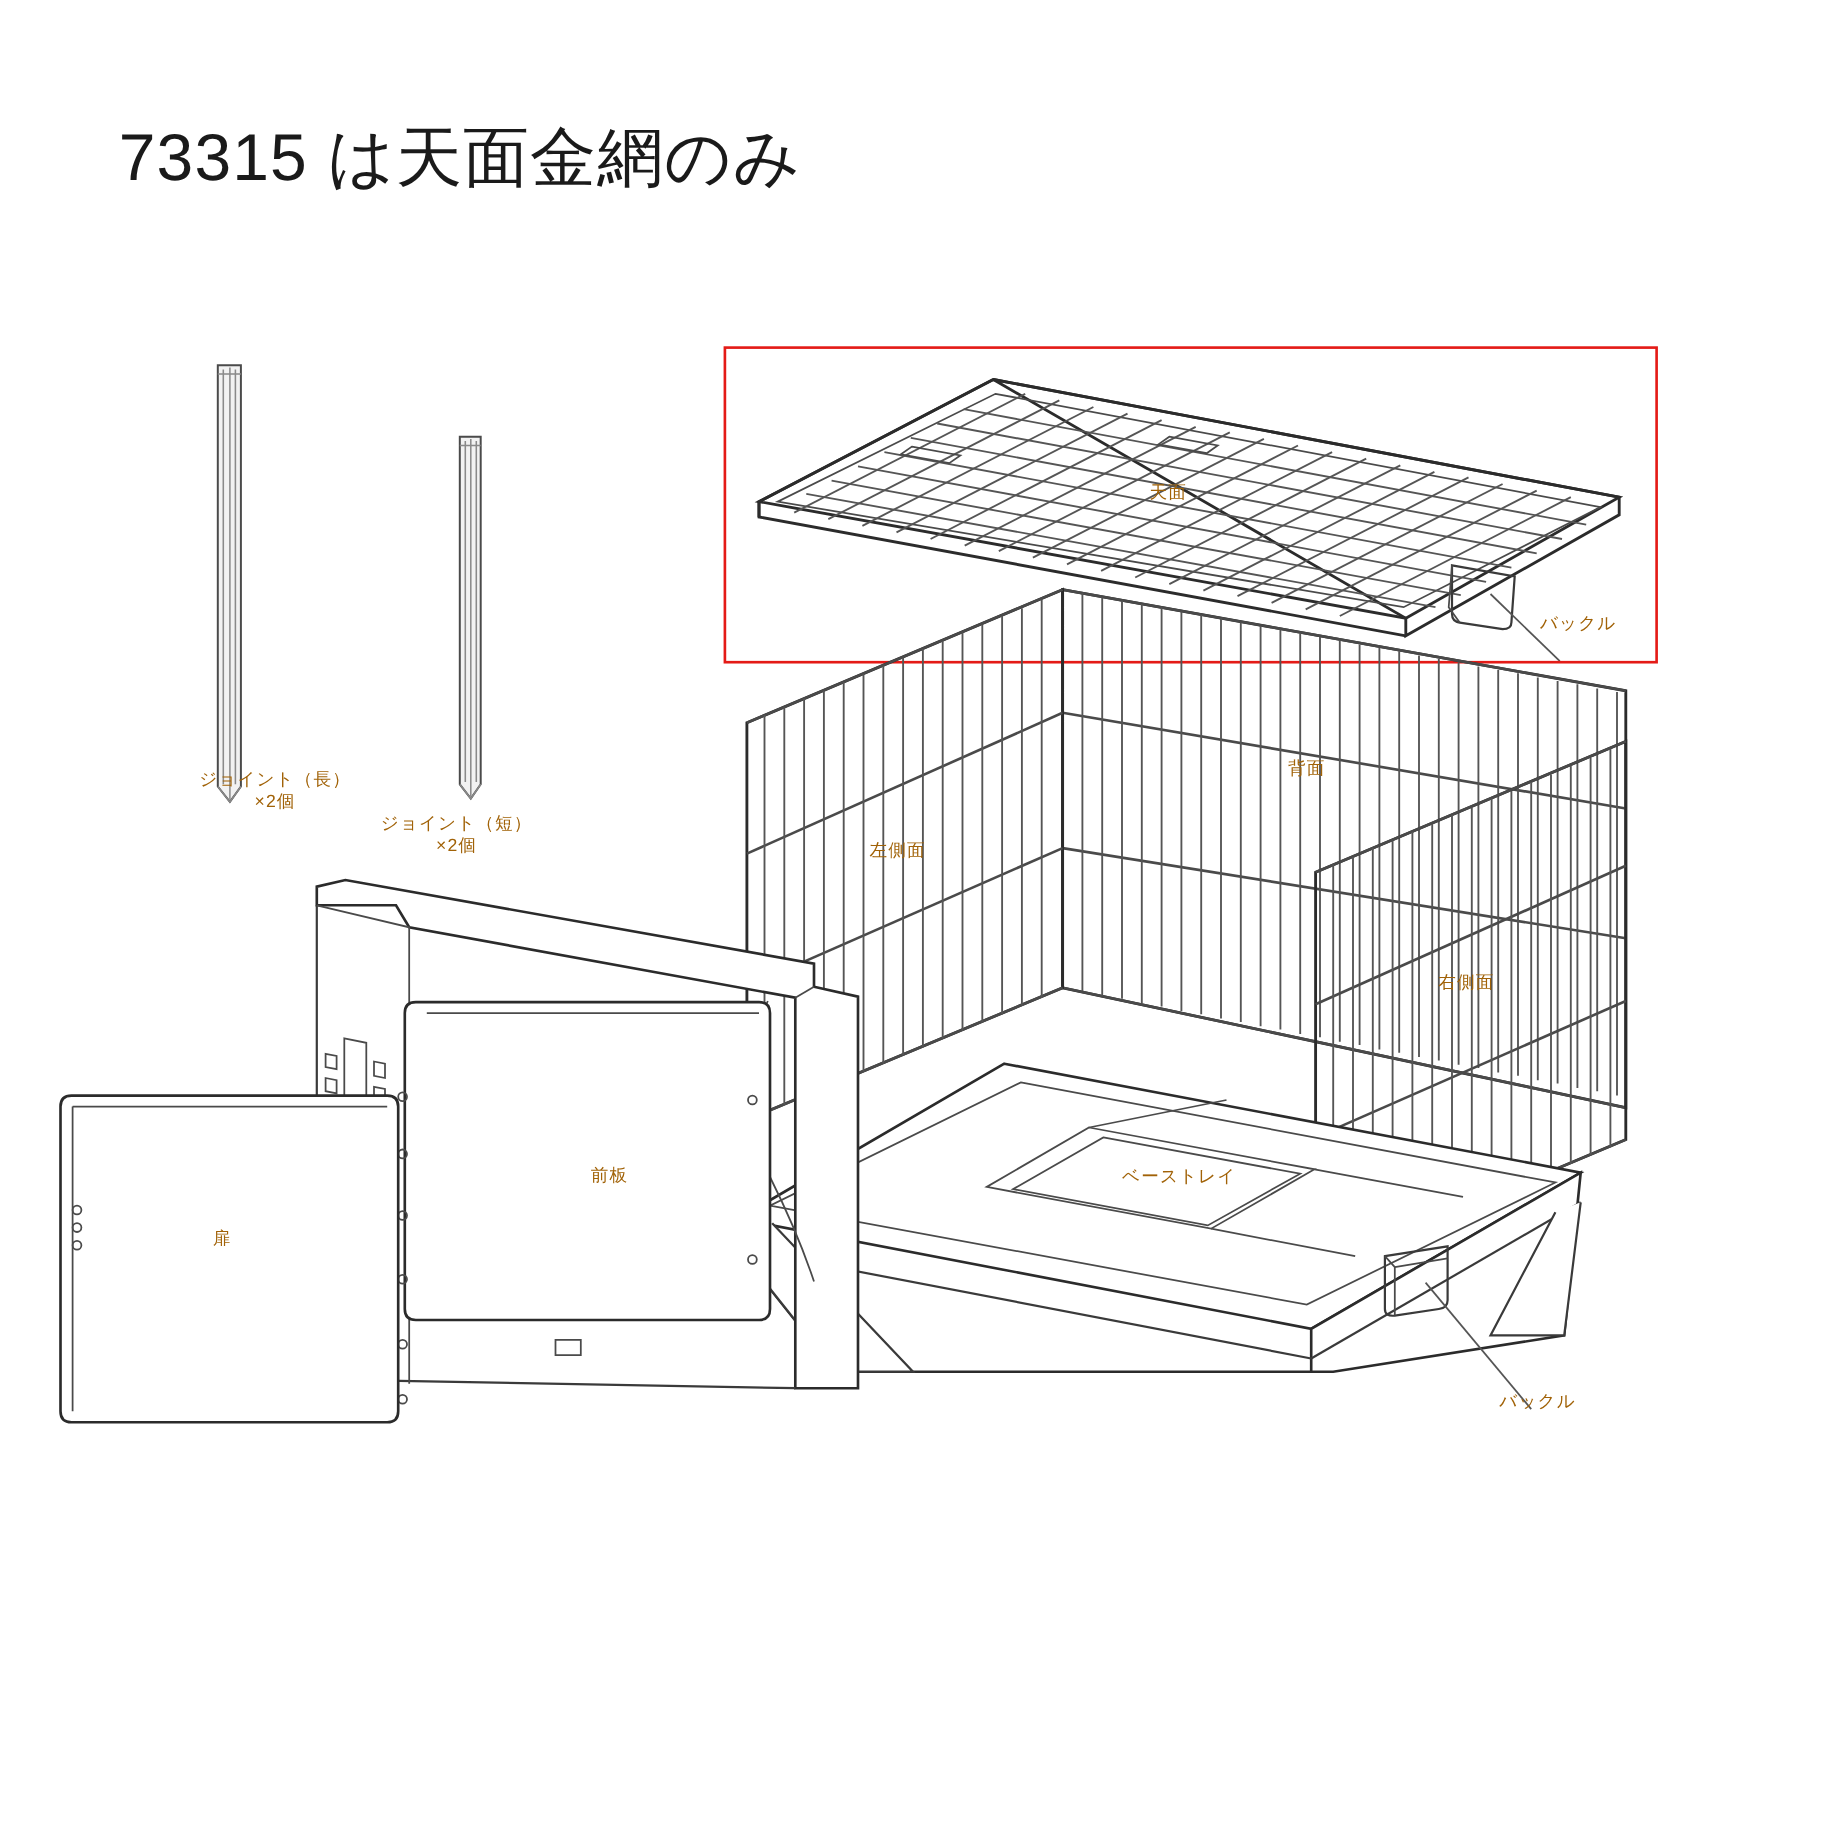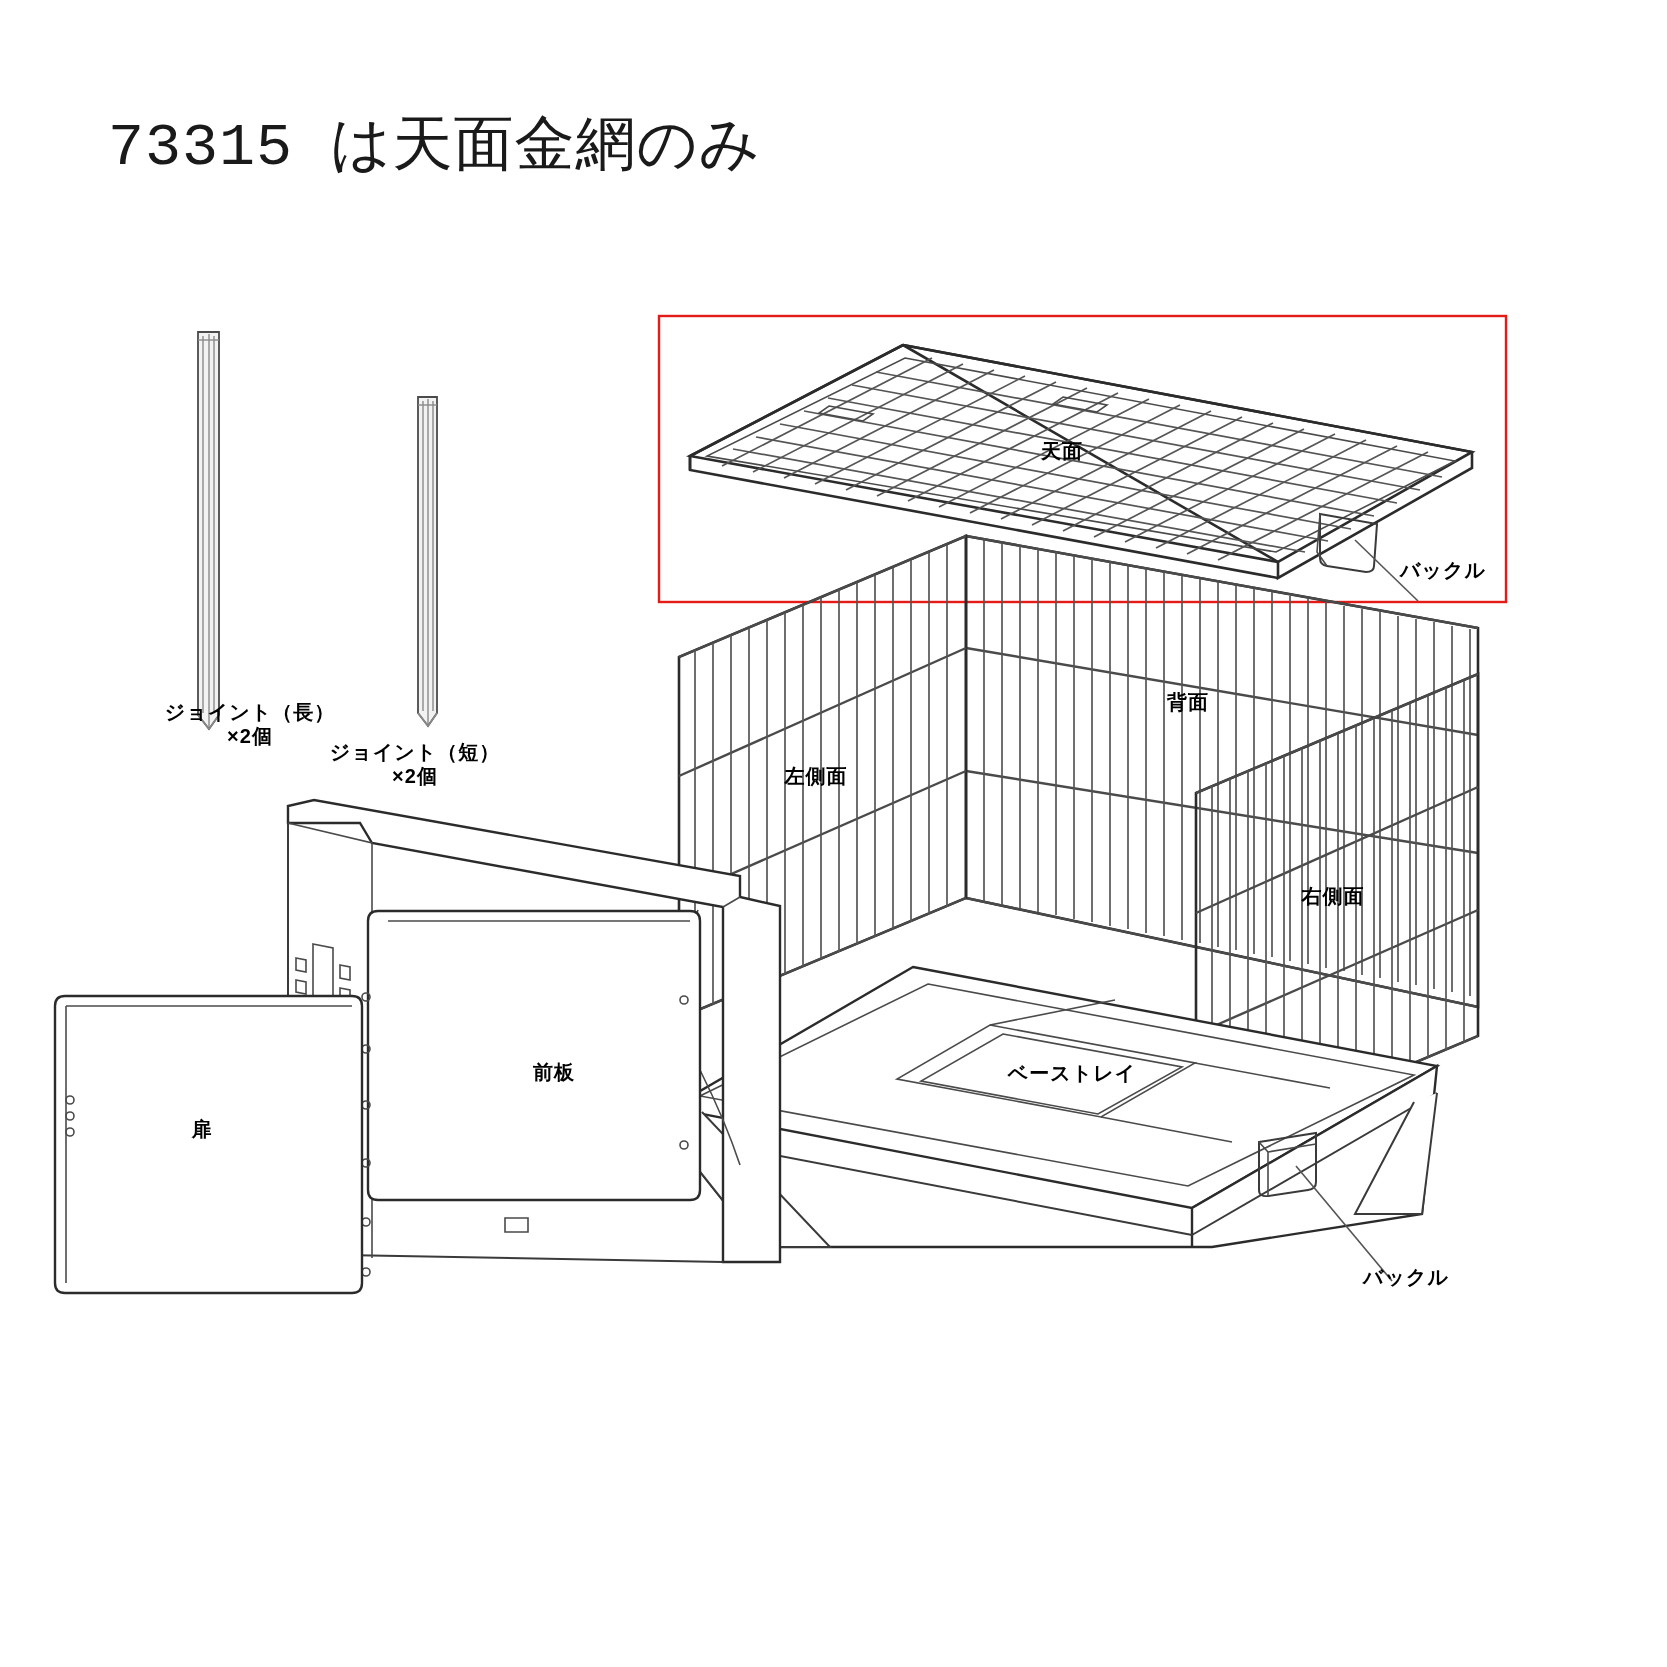--- a/index.html
+++ b/index.html
@@ -1,23 +1,23 @@
 <!DOCTYPE html>
 <html><head>
 <meta charset="utf-8">
 <style>
   html,body{margin:0;padding:0;background:#ffffff;}
   body{width:1667px;height:1667px;position:relative;overflow:hidden;
        font-family:"Liberation Sans","DejaVu Sans",sans-serif;color:#111;}
   #stage{position:absolute;inset:0;}
   .title{position:absolute;left:108px;top:104px;font-size:60px;font-weight:400;
-         letter-spacing:1px;color:#1a1a1a;white-space:nowrap;font-family:Liberation Mono, monospace;}
+         letter-spacing:1px;color:#1a1a1a;white-space:nowrap;}
   .footer{position:absolute;right:118px;top:1522px;font-size:46px;font-weight:700;
           letter-spacing:6px;color:#000;white-space:nowrap;}
-  .lbl{position:absolute;font-size:20px;font-weight:700;color:#000000;white-space:nowrap;
+  .lbl{position:absolute;font-size:16px;font-weight:400;color:#a16207;white-space:nowrap;
        letter-spacing:1px;line-height:1.22;}
   .lbl.c{text-align:center;transform:translateX(-50%);}
   svg{position:absolute;left:0;top:0;width:1667px;height:1667px;overflow:visible;}
   .ln{fill:none;stroke:#3a3a3a;stroke-width:2;}
   .ln-t{fill:none;stroke:#4a4a4a;stroke-width:1.6;}
   .ln-th{fill:none;stroke:#2b2b2b;stroke-width:2.6;}
   .wire{fill:none;stroke:#4a4a4a;stroke-width:2.4;}
   .wire-l{fill:none;stroke:#555;stroke-width:1.7;}
   .pan{fill:#ffffff;stroke:#2b2b2b;stroke-width:2.4;}
   .pan2{fill:#ffffff;stroke:#3a3a3a;stroke-width:2;}

